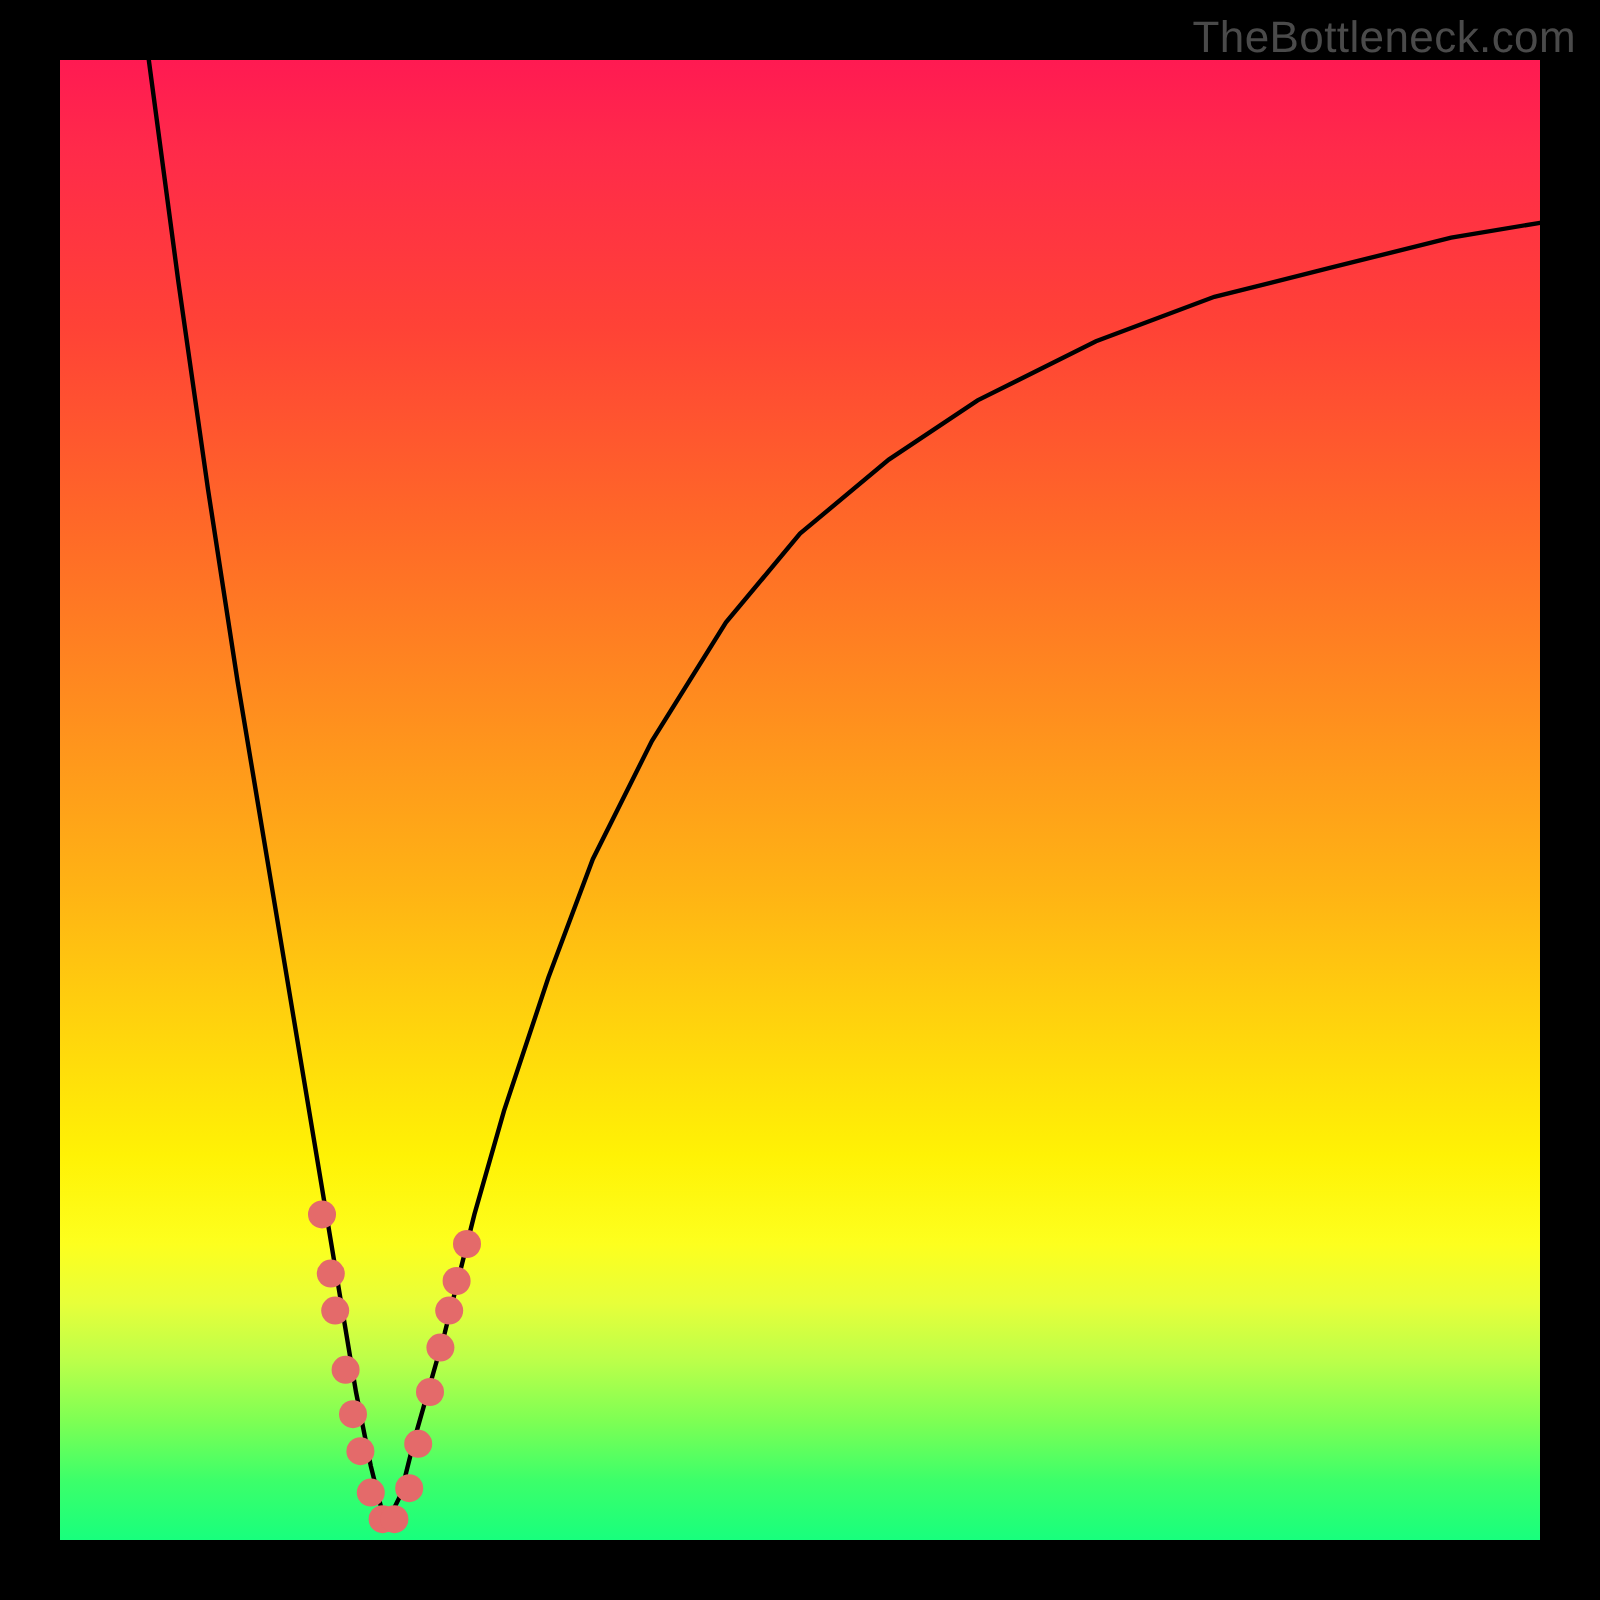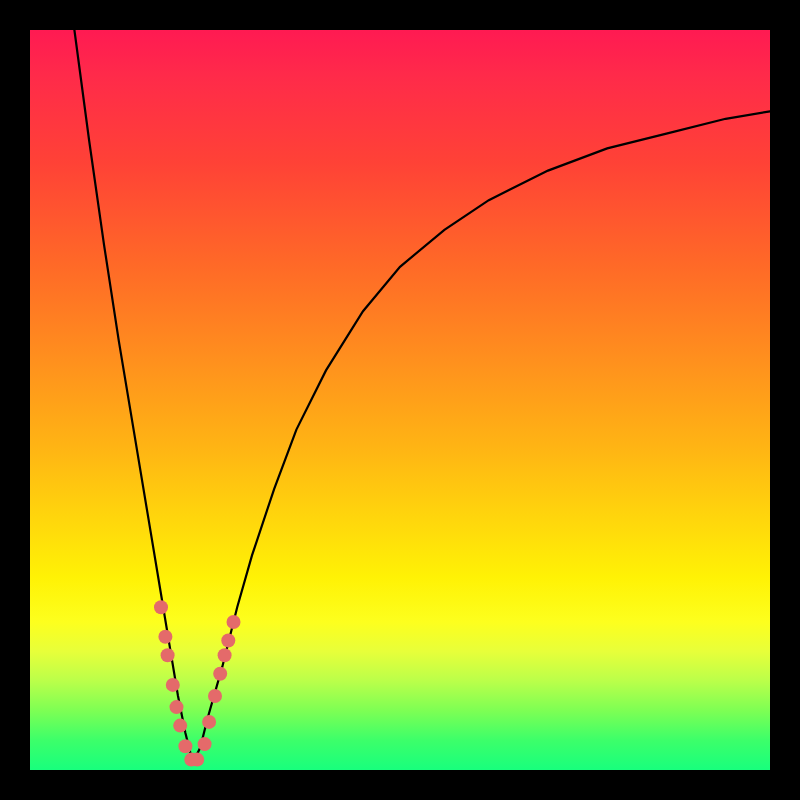--- a/index.html
+++ b/index.html
@@ -93,13 +93,14 @@
           <circle class="dot" cx="174.6" cy="714.1" r="7"></circle>
           <circle class="dot" cx="179.1" cy="691.9" r="7"></circle>
           <circle class="dot" cx="185.0" cy="666.0" r="7"></circle>
           <circle class="dot" cx="190.2" cy="643.8" r="7"></circle>
           <circle class="dot" cx="194.6" cy="625.3" r="7"></circle>
           <circle class="dot" cx="198.3" cy="610.5" r="7"></circle>
           <circle class="dot" cx="203.5" cy="592.0" r="7"></circle>
         </g>
     </svg>
   </div>
+  <div class="watermark">TheBottleneck.com</div>
 </div>
 
 </body></html>

